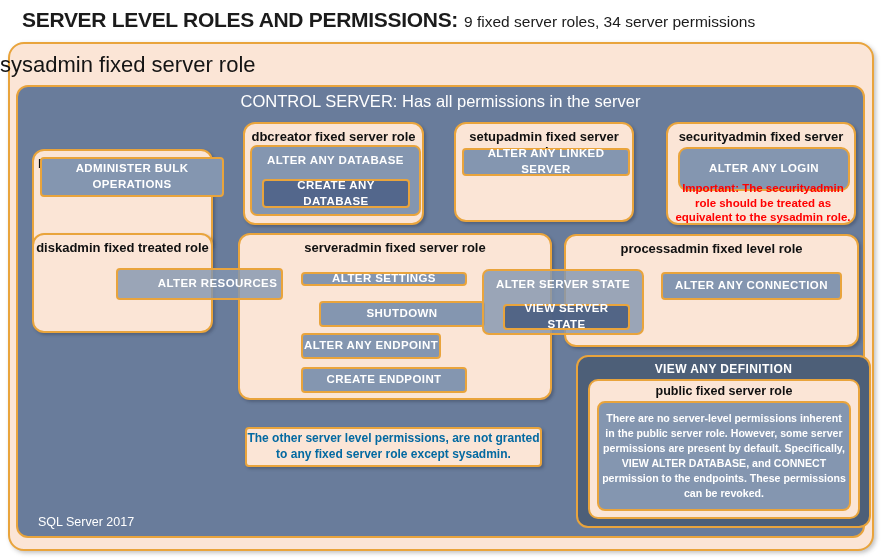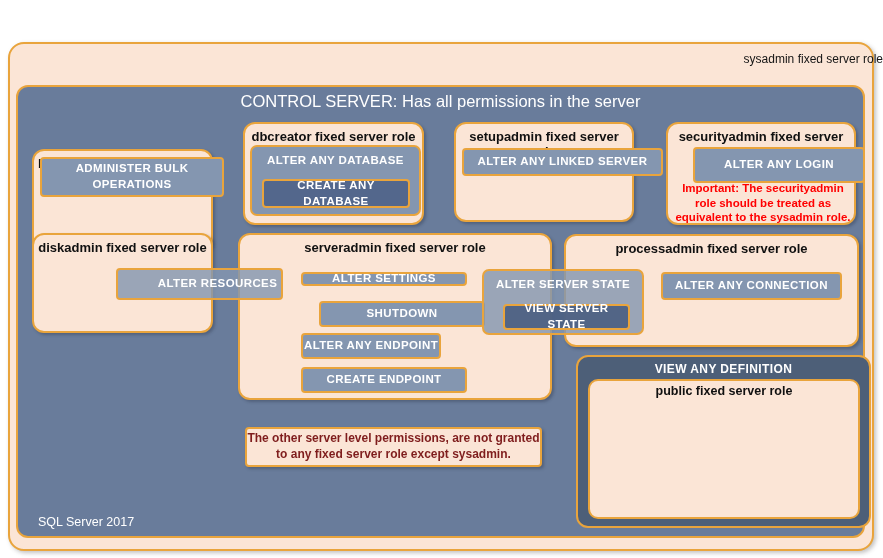--- a/index.html
+++ b/index.html
@@ -25,21 +25,21 @@
   
   .sysadmin-box {
     left: 8px; top: 42px; width: 866px; height: 509px;
     background: #FBE5D6;
     border: 2px solid #E9A43C;
     border-radius: 16px;
     box-shadow: 2px 2px 4px rgba(120,120,120,0.45);
   }
   .sysadmin-label {
     left: 0; top: 52px; width: 883px;
-    text-align: right; color: #141414; font-size: 12px;
+    text-align: left; color: #141414; font-size: 22px;
   }
   .control-box {
     left: 16px; top: 85px; width: 849px; height: 453px;
     background: #697C9B;
     border: 2px solid #E9A43C;
     border-radius: 12px;
   }
   .control-label {
     left: 16px; top: 92px; width: 849px;
     text-align: center; color: #ffffff; font-size: 16.5px;
@@ -92,21 +92,21 @@
     white-space: pre-line;
   }
 
   
   .footnote-box {
     left: 245px; top: 427px; width: 297px; height: 40px;
     background: #FBE5D6;
     border: 2px solid #E9A43C;
     border-radius: 4px;
     display: flex; align-items: center; justify-content: center;
-    text-align: center; color: #7f1d1d;
+    text-align: center; color: #0369a1;
     font-weight: 700; font-size: 12px; line-height: 1.3;
     white-space: pre-line;
     box-shadow: 2px 2px 3px rgba(40,50,70,0.35);
   }
 
   
   .vad-box {
     left: 576px; top: 355px; width: 295px; height: 173px;
     background: #4D5F78;
     border: 2px solid #E9A43C;
@@ -142,20 +142,23 @@
   .footer-label {
     left: 38px; top: 515px;
     color: #ffffff; font-size: 12.5px;
   }
 </style>
 </head>
 <body>
 
 <div class="stage">
 
+  <div class="abs page-title">
+    <span class="main">SERVER LEVEL ROLES AND PERMISSIONS:</span><span class="suffix">9 fixed server roles, 34 server permissions</span>
+  </div>
 
   <div class="abs sysadmin-box"></div>
   <div class="abs sysadmin-label">sysadmin fixed server role</div>
 
   <div class="abs control-box"></div>
   <div class="abs control-label">CONTROL SERVER: Has all permissions in the server</div>
 
   <div class="abs role-box" style="left:32px; top:122px; width:181px; height:103px;margin-top:27px;">
     <div class="role-title">bulkadmin fixed server role</div>
     <div class="btn" style="left:6px; top:6px; width:184px; height:40px;">ADMINISTER  BULK
@@ -165,60 +168,66 @@
   <div class="abs role-box" style="left:243px; top:122px; width:181px; height:103px;">
     <div class="role-title">dbcreator fixed server role</div>
     <div class="perm-group" style="left:5px; top:21px; width:171px; height:71px; background:#8496B0;">
       <div class="group-label">ALTER ANY DATABASE</div>
       <div class="btn dark" style="left:10px; top:32px; width:148px; height:29px;">CREATE ANY DATABASE</div>
     </div>
   </div>
 
   <div class="abs role-box" style="left:454px; top:122px; width:180px; height:100px;">
     <div class="role-title">setupadmin fixed server role</div>
-    <div class="btn" style="left:6px; top:24px; width:201px; height:28px;">ALTER ANY LINKED SERVER</div>
+    <div class="btn" style="left:6px; top:24px; width:168px; height:28px;">ALTER ANY LINKED SERVER</div>
   </div>
 
   <div class="abs role-box" style="left:666px; top:122px; width:190px; height:103px;">
     <div class="role-title">securityadmin fixed server role</div>
-    <div class="btn" style="left:25px; top:23px; width:172px; height:36px;">ALTER ANY LOGIN</div>
+    <div class="btn" style="left:10px; top:23px; width:172px; height:44px;border-radius:9px;">ALTER ANY LOGIN</div>
     <div class="warning-text">Important:  The securityadmin
 role should  be treated as
 equivalent to the  sysadmin role.</div>
   </div>
 
   <div class="abs role-box" style="left:32px; top:233px; width:181px; height:100px;">
-    <div class="role-title">diskadmin fixed server role</div>
+    <div class="role-title">diskadmin fixed treated role</div>
   </div>
 
   <div class="abs role-box" style="left:238px; top:233px; width:314px; height:167px;">
     <div class="role-title">serveradmin fixed server role</div>
     <div class="btn" style="left:61px; top:37px; width:166px; height:14px;">ALTER SETTINGS</div>
     <div class="btn" style="left:79px; top:66px; width:166px; height:26px;">SHUTDOWN</div>
     <div class="btn" style="left:61px; top:98px; width:140px; height:26px;">ALTER ANY ENDPOINT</div>
     <div class="btn" style="left:61px; top:132px; width:166px; height:26px;">CREATE ENDPOINT</div>
   </div>
 
   <div class="abs role-box" style="left:564px; top:234px; width:295px; height:113px;">
-    <div class="role-title">processadmin fixed server role</div>
+    <div class="role-title">processadmin fixed level role</div>
     <div class="btn" style="left:95px; top:36px; width:181px; height:28px;">ALTER ANY CONNECTION</div>
   </div>
 
   <div class="btn overlay abs" style="left:116px; top:268px; width:167px; height:32px;">ALTER RESOURCES</div>
 
   <div class="perm-group" style="left:482px; top:269px; width:162px; height:66px;">
     <div class="group-label">ALTER SERVER STATE</div>
     <div class="btn overlay-dark" style="left:19px; top:33px; width:127px; height:26px;">VIEW SERVER STATE</div>
   </div>
 
   <div class="abs footnote-box">The other server level permissions,  are not granted
 to any fixed server role except sysadmin.</div>
 
   <div class="abs vad-box">
     <div class="vad-label">VIEW ANY DEFINITION</div>
     <div class="public-box">
       <div class="public-title">public fixed server role</div>
+      <div class="public-note">There are no server-level permissions inherent
+in the public server role. However, some server
+permissions are present by default. Specifically,
+VIEW ALTER DATABASE, and CONNECT
+permission to the endpoints. These permissions
+can be revoked.</div>
     </div>
   </div>
 
   <div class="abs footer-label">SQL Server 2017</div>
 
 </div>
 
 </body></html>

